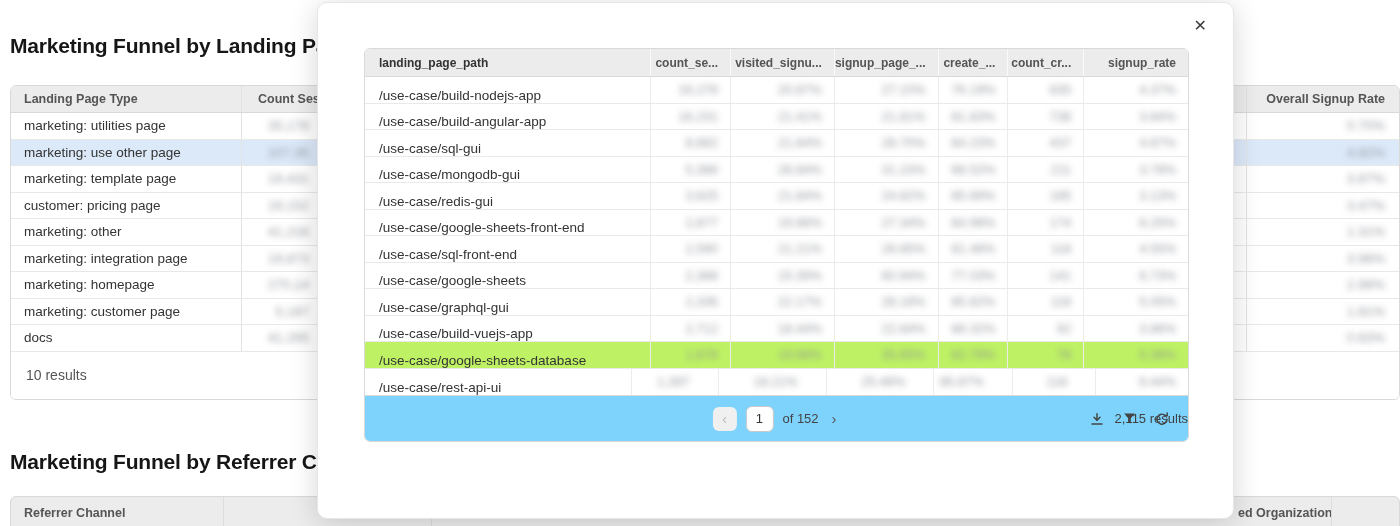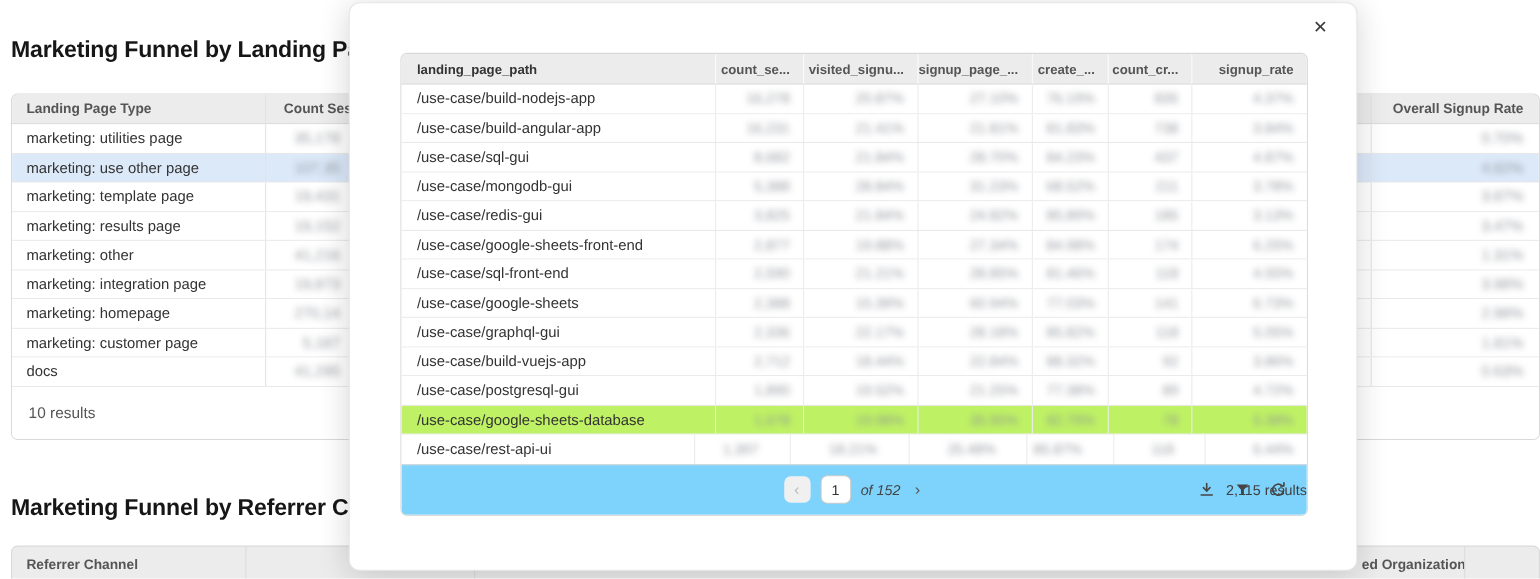--- a/index.html
+++ b/index.html
@@ -131,21 +131,21 @@
     color: #555;
     border-bottom: 1px solid #d9d9d9;
   }
   .m-head > div { height: 100%; display: flex; align-items: center; border-left: 1px solid #fafafa; }
   .m-head > div:first-child { border-left: none; }
   .m-row {
     display: flex;
     height: 26.5px;
     border-bottom: 1px solid #e9e9e9;
     font-size: 13.5px;
-    align-items: center;
+    align-items: flex-end;
     background: #fff;
   }
   .m-row:last-child { border-bottom: none; gap: 16px; }
   .m-row.hl { background: #bef264; }
   .mc1 { width: 286px; padding-left: 14px; color: #333; overflow: hidden; white-space: nowrap; }
   .mc2 { width: 80px; }
   .mc3 { width: 104px; }
   .mc4 { width: 104px; }
   .mc5 { width: 70px; }
   .mc6 { width: 76px; }
@@ -189,21 +189,21 @@
   }
   .pg-input {
     min-width: 28px; height: 26px;
     border: 1px solid #c9c9c9;
     border-radius: 6px;
     background: #fff;
     display: flex; align-items: center; justify-content: center;
     font-size: 13px; color: #333;
     padding: 0 6px;
   }
-  .pg-of { color: #444; font-style: italic; }
+  .pg-of { color: #444; }
   .pg-next { color: #555; font-size: 15px; cursor: pointer; padding: 2px 4px; }
   .m-icons {
     position: absolute;
     right: 18px;
     display: flex;
     align-items: center;
     gap: 17px;
     color: #444;
   }
   .m-icons svg { display: block; cursor: pointer; }
@@ -248,21 +248,21 @@
     <div class="bgc2">
           <span class="blur cnt">19,431</span>
         </div>
     <div class="bgc3"></div>
     <div class="bgc4">
           <span class="blur rte">3.87%</span>
         </div>
   </div>
 
   <div class="bg-row">
-    <div class="bgc1 lbl">marketing: results page</div>
+    <div class="bgc1 lbl">customer: pricing page</div>
     <div class="bgc2">
           <span class="blur cnt">19,152</span>
         </div>
     <div class="bgc3"></div>
     <div class="bgc4">
           <span class="blur rte">3.47%</span>
         </div>
   </div>
 
   <div class="bg-row">
@@ -562,41 +562,20 @@
             <span class="blur mval">88.32%</span>
           </div>
     <div class="mc6 num">
             <span class="blur mval">92</span>
           </div>
     <div class="mc7 num">
             <span class="blur mval">3.86%</span>
           </div>
   </div>
 
-  <div class="m-row">
-    <div class="mc1 mpath">/use-case/postgresql-gui</div>
-    <div class="mc2 num">
-            <span class="blur mval">1,890</span>
-          </div>
-    <div class="mc3 num">
-            <span class="blur mval">19.52%</span>
-          </div>
-    <div class="mc4 num">
-            <span class="blur mval">21.25%</span>
-          </div>
-    <div class="mc5 num">
-            <span class="blur mval">77.38%</span>
-          </div>
-    <div class="mc6 num">
-            <span class="blur mval">89</span>
-          </div>
-    <div class="mc7 num">
-            <span class="blur mval">4.72%</span>
-          </div>
-  </div>
 
   <div class="m-row hl">
     <div class="mc1 mpath">/use-case/google-sheets-database</div>
     <div class="mc2 num">
             <span class="blur mval">1,678</span>
           </div>
     <div class="mc3 num">
             <span class="blur mval">19.98%</span>
           </div>
     <div class="mc4 num">

